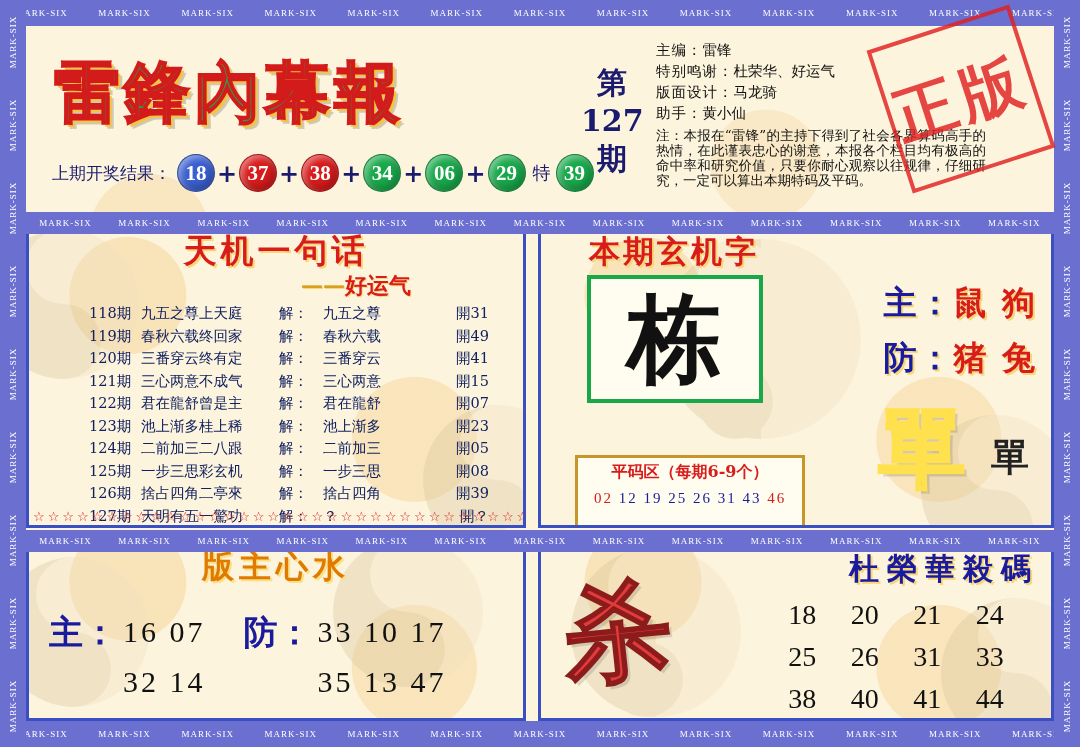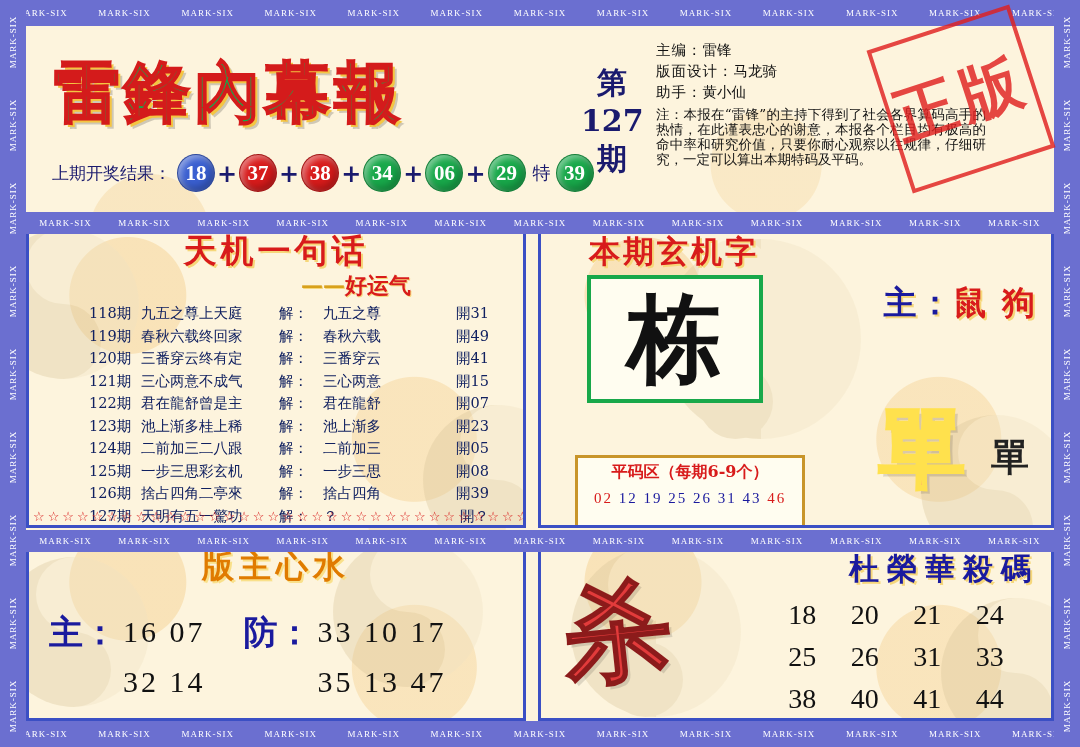--- a/index.html
+++ b/index.html
@@ -319,20 +319,21 @@
       <div class="masthead">雷鋒內幕報</div>
 
       <div class="issue">
         <div>第</div>
         <div class="num">127</div>
         <div>期</div>
       </div>
 
       <div class="credits">
         <div class="row"><span class="k">主编：</span><span>雷锋</span></div>
+        <div class="row"><span class="k">特别鸣谢：</span><span>杜荣华、好运气</span></div>
         <div class="row"><span class="k">版面设计：</span><span>马龙骑</span></div>
         <div class="row"><span class="k">助手：</span><span>黄小仙</span></div>
         <div class="note">注：本报在“雷锋”的主持下得到了社会各界算码高手的热情，在此谨表忠心的谢意，本报各个栏目均有极高的命中率和研究价值，只要你耐心观察以往规律，仔细研究，一定可以算出本期特码及平码。</div>
       </div>
 
       <div class="stamp">正版</div>
 
       <div class="lastdraw">
         <span class="lbl">上期开奖结果：</span>
         <span class="ball" style="background:#3a5fd0">18</span>
@@ -440,20 +441,21 @@
       <div class="yin" style="right:-20px; bottom:-40px;"></div>
 
       <div class="p2-title">本期玄机字</div>
 
       <div class="bigchar-box">
         <span class="bigchar">栋</span>
       </div>
 
       <div class="zhu-fang">
         <div class="zf-row"><span class="k">主：</span><span>鼠  狗</span></div>
+        <div class="zf-row"><span class="k">防：</span><span>猪  兔</span></div>
       </div>
 
       <div class="pingma">
         <div class="pm-title">平码区（每期6-9个）</div>
         <div class="pm-nums">
           <span class="r">02</span>
           <span>12</span>
           <span>19</span>
           <span>25</span>
           <span>26</span>

